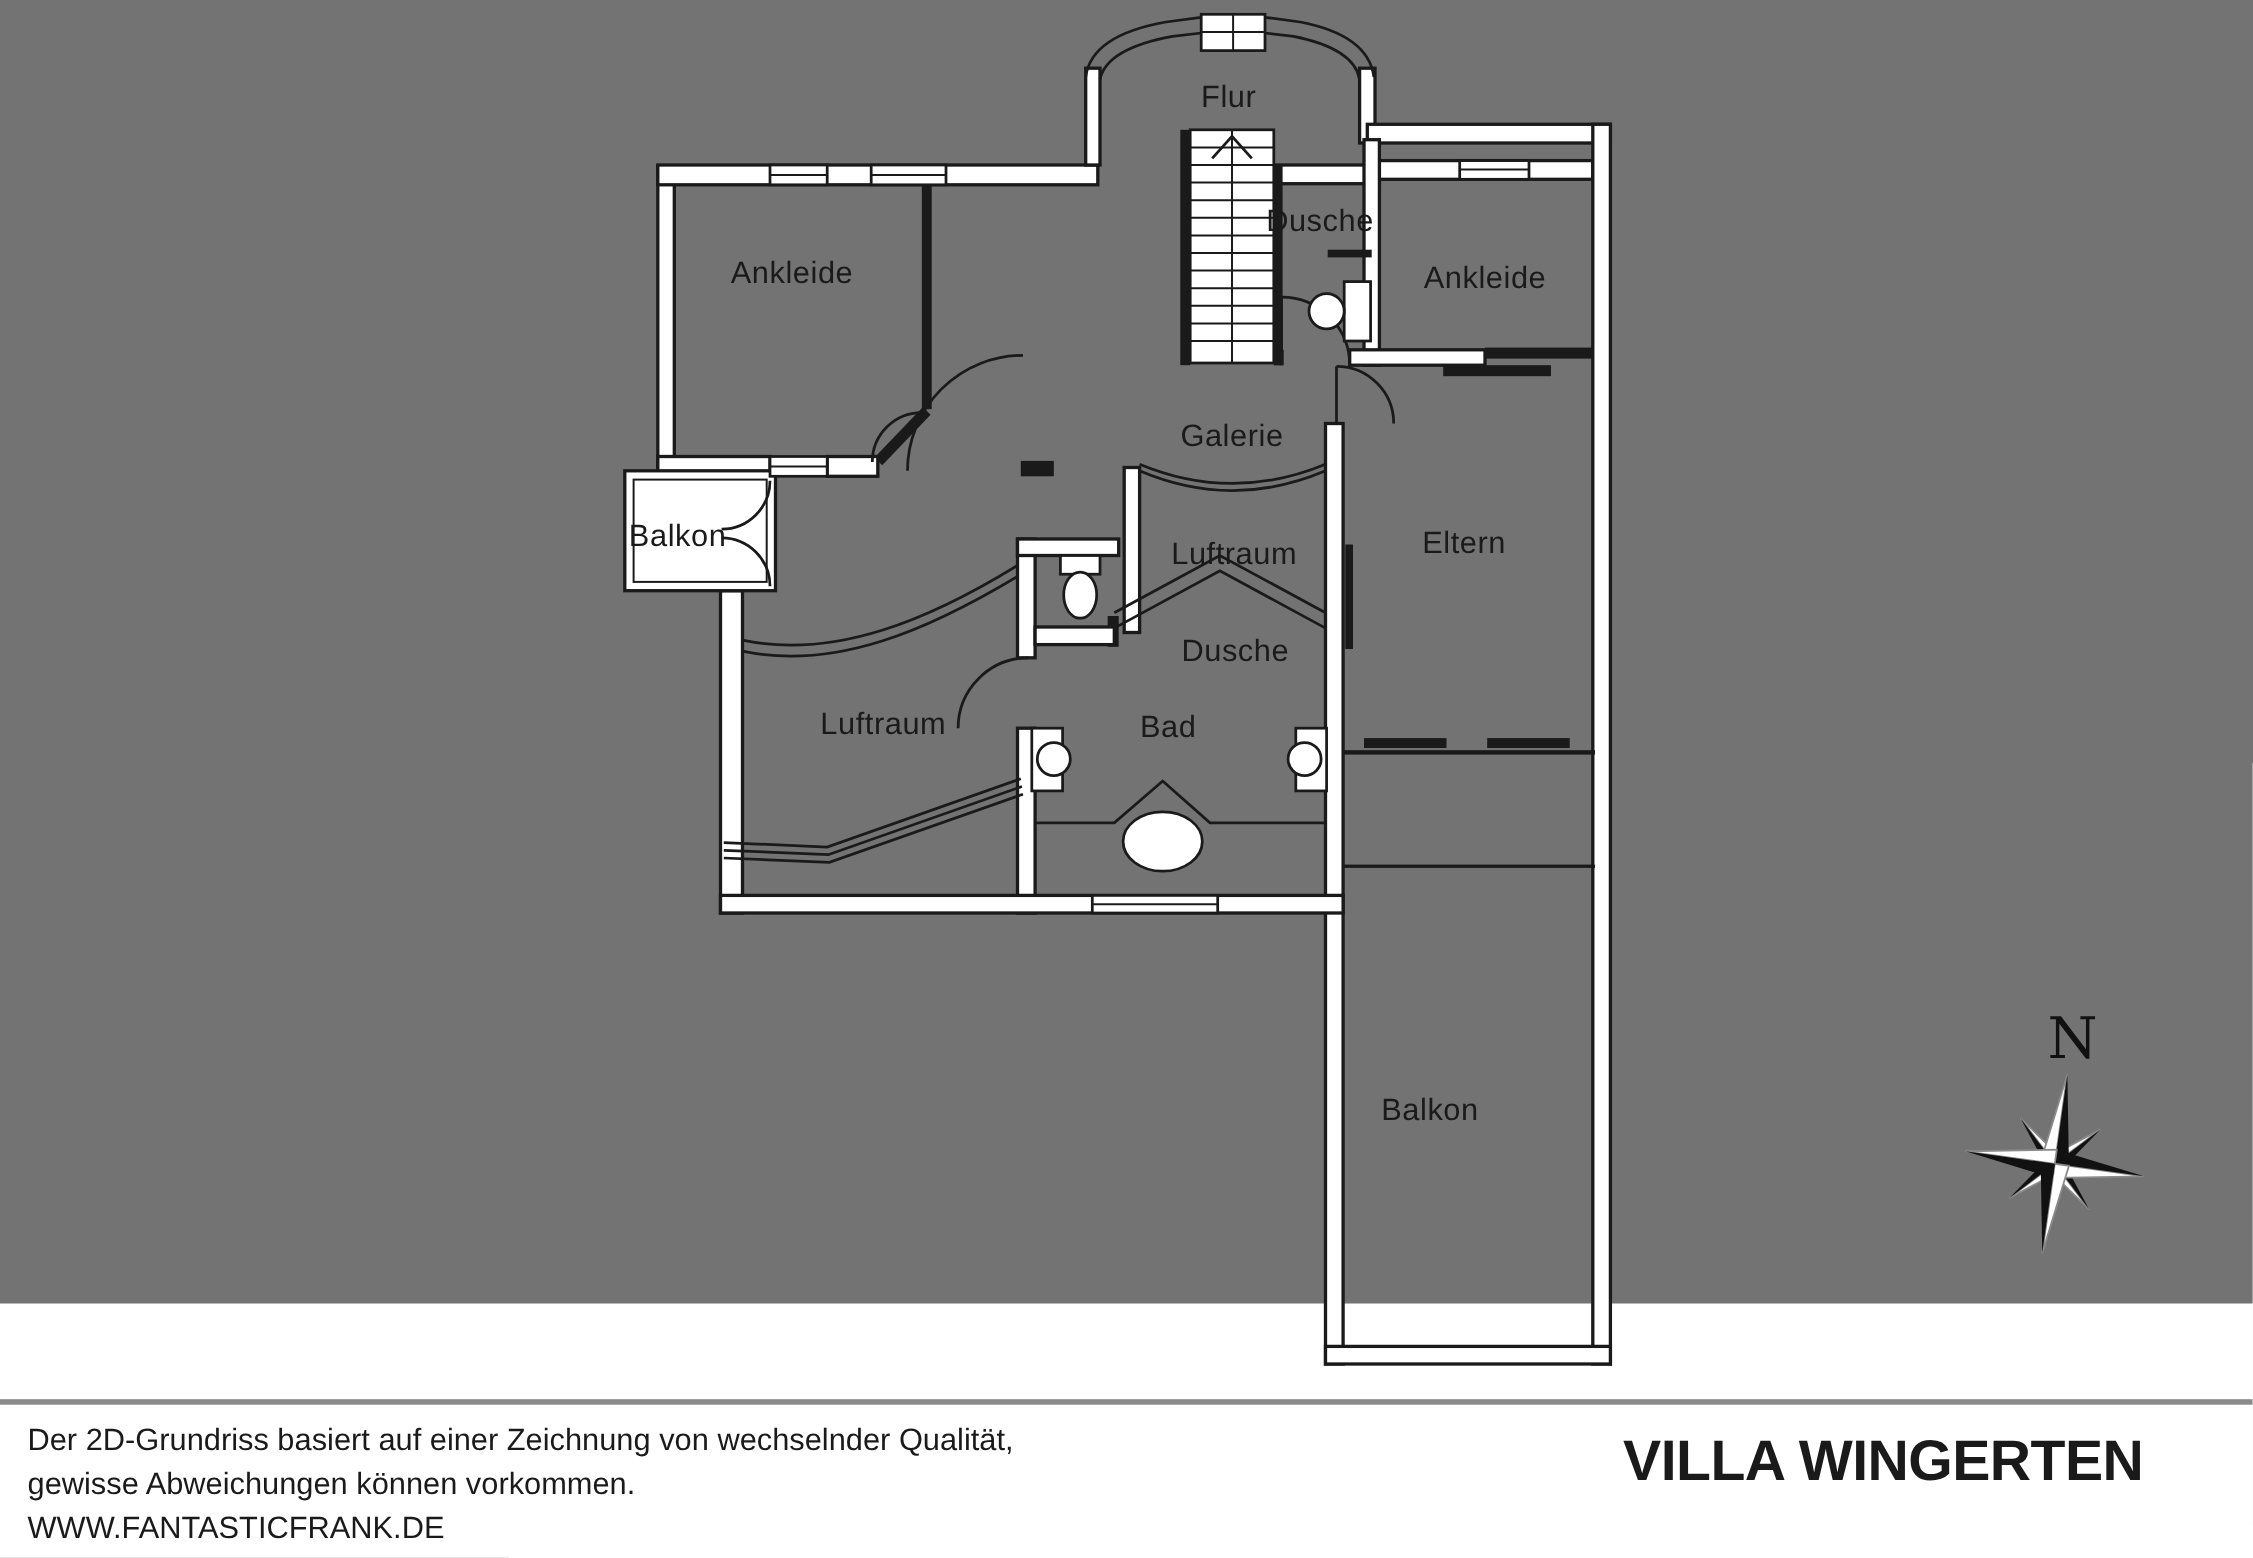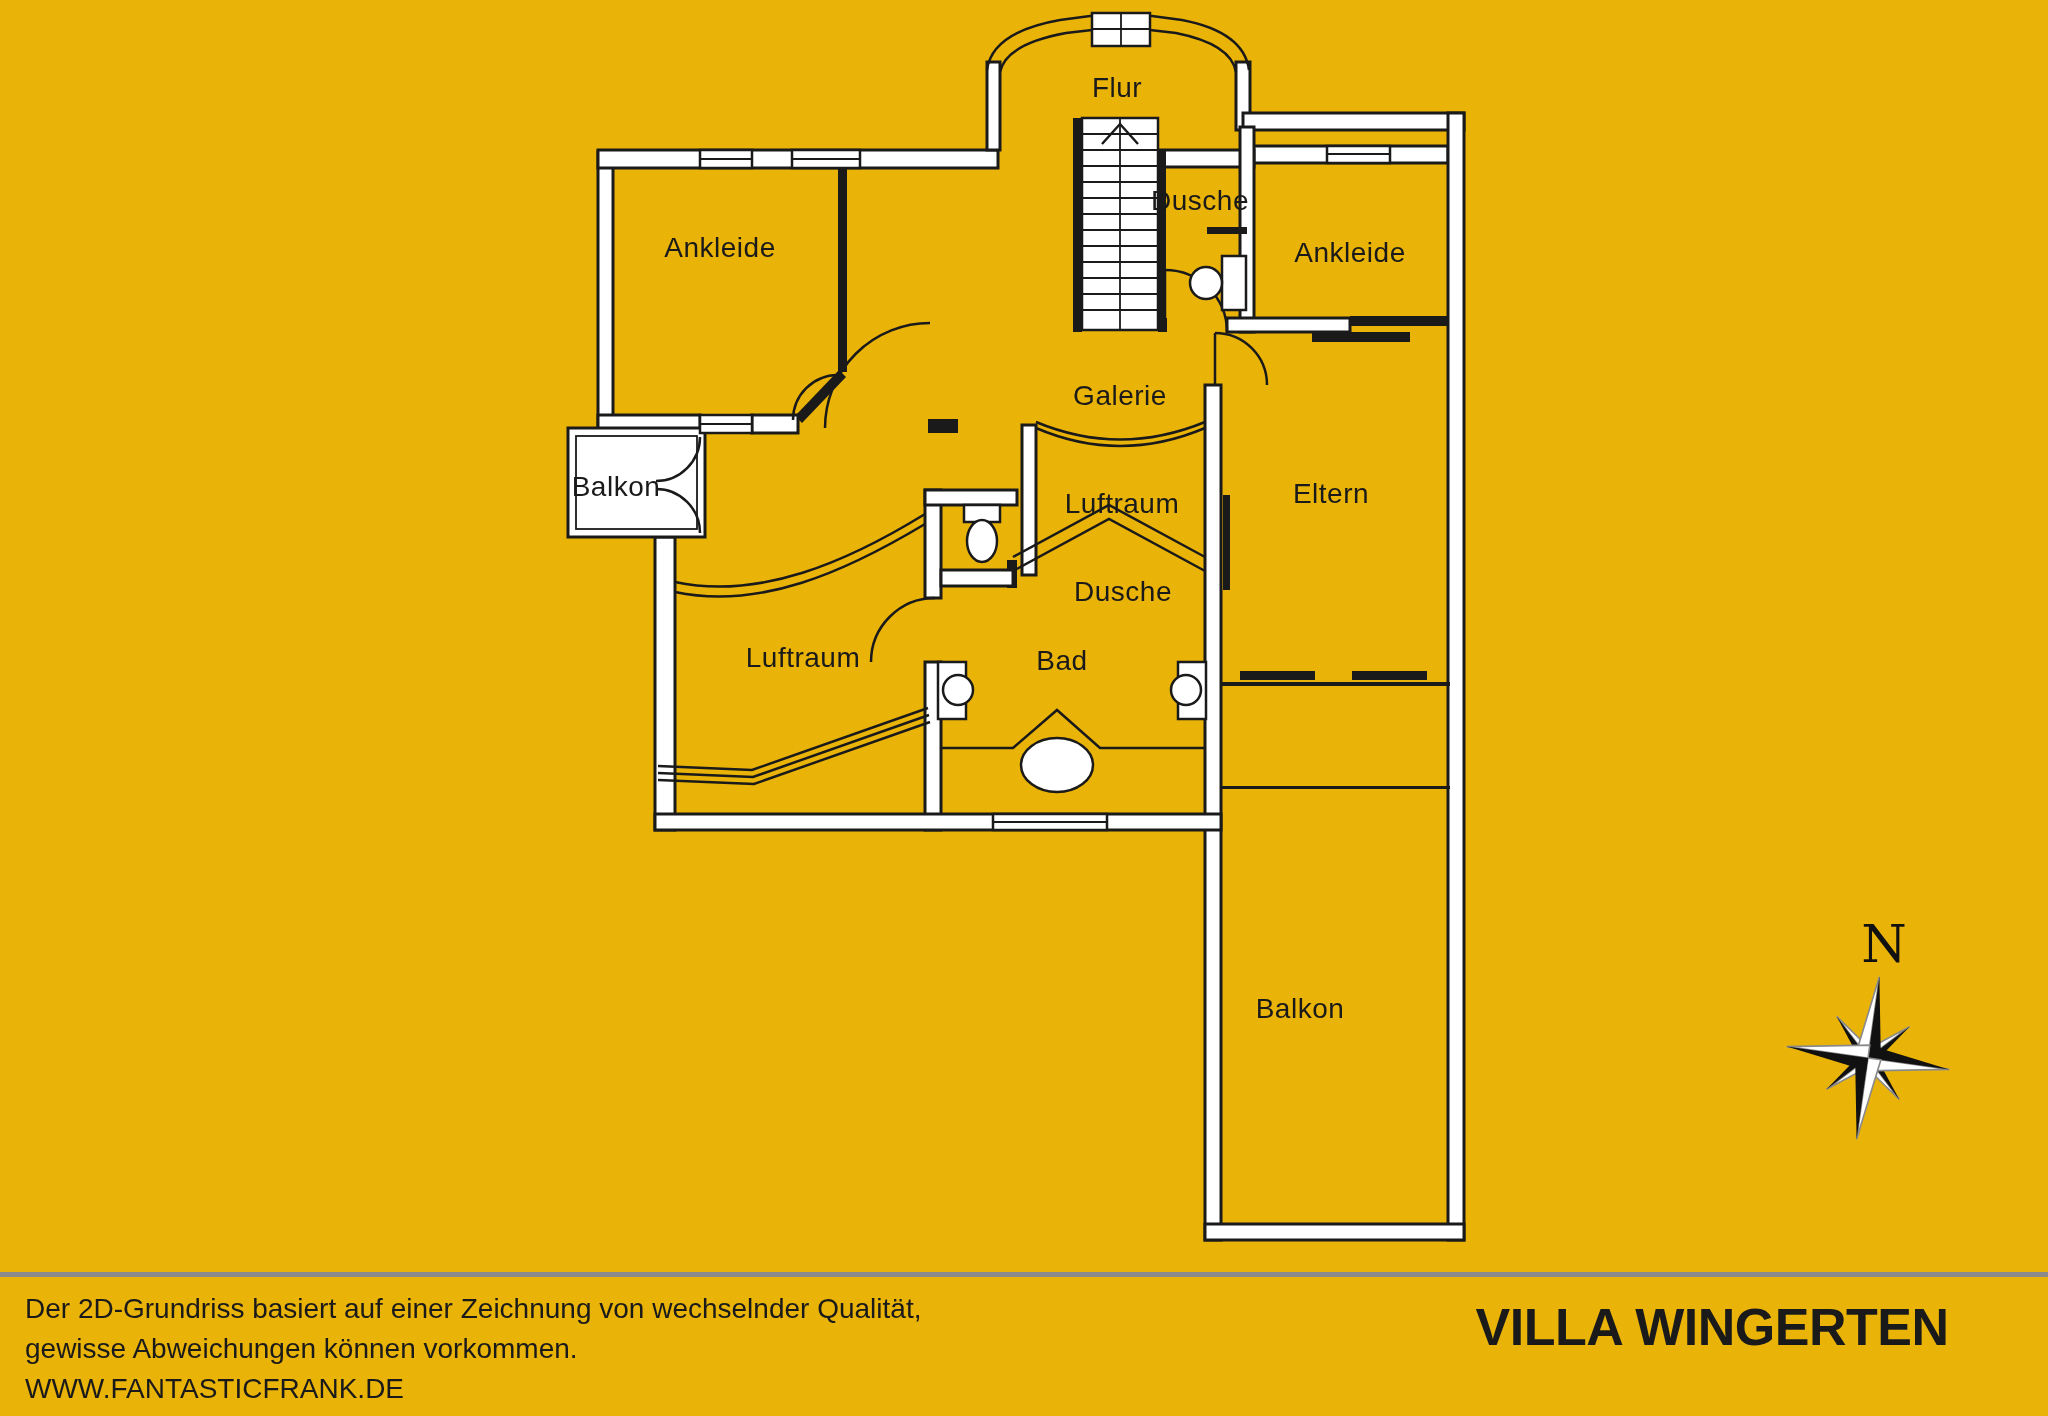--- a/index.html
+++ b/index.html
@@ -1,16 +1,16 @@
 <!DOCTYPE html>
 <html><head>
 <meta charset="utf-8">
 <style>
   html,body{margin:0;padding:0;background:#ffffff;width:2048px;height:1416px;overflow:hidden;}
-  .stage{position:relative;width:2048px;height:1416px;background:#eab308;font-family:"Liberation Sans",sans-serif;}
+  .stage{position:relative;width:2048px;height:1185px;background:#737373;font-family:"Liberation Sans",sans-serif;}
   svg{position:absolute;left:0;top:0;}
   .wall{fill:#ffffff;stroke:#1a1a1a;stroke-width:3;}
   .swall{fill:#1a1a1a;stroke:none;}
   .ln{fill:none;stroke:#1a1a1a;stroke-width:2.5;}
   .tn{fill:none;stroke:#1a1a1a;stroke-width:1.8;}
   .fix{fill:#ffffff;stroke:#1a1a1a;stroke-width:2.5;}
   .rm{font-family:"Liberation Sans",sans-serif;font-size:28px;fill:#1a1a1a;text-anchor:middle;letter-spacing:.5px;}
   .north{font-family:"DejaVu Serif",serif;font-size:52px;fill:#111;text-anchor:middle;}
   .foot{font-family:"Liberation Sans",sans-serif;font-size:28px;fill:#1a1a1a;}
   .brand{font-family:"Liberation Sans",sans-serif;font-size:52px;font-weight:700;fill:#1a1a1a;text-anchor:middle;letter-spacing:-.5px;}

